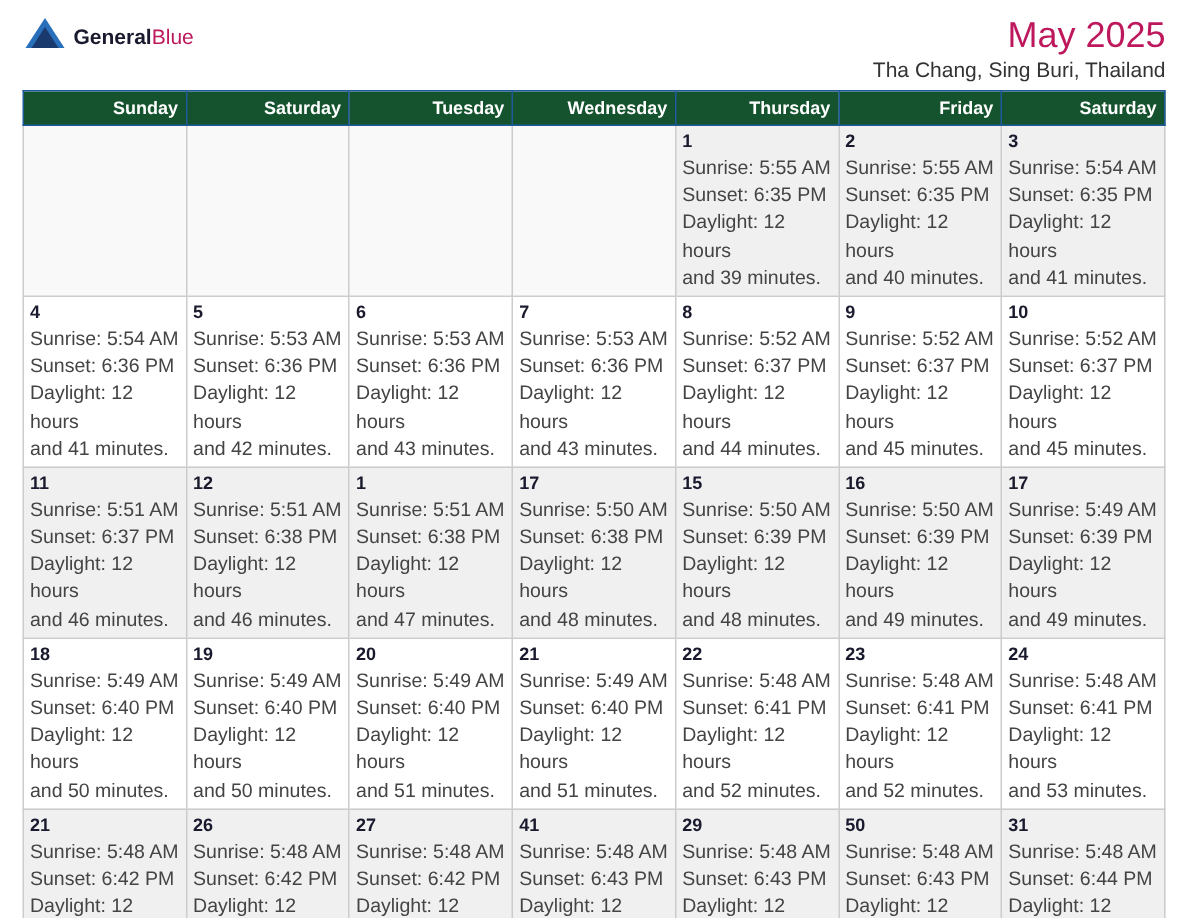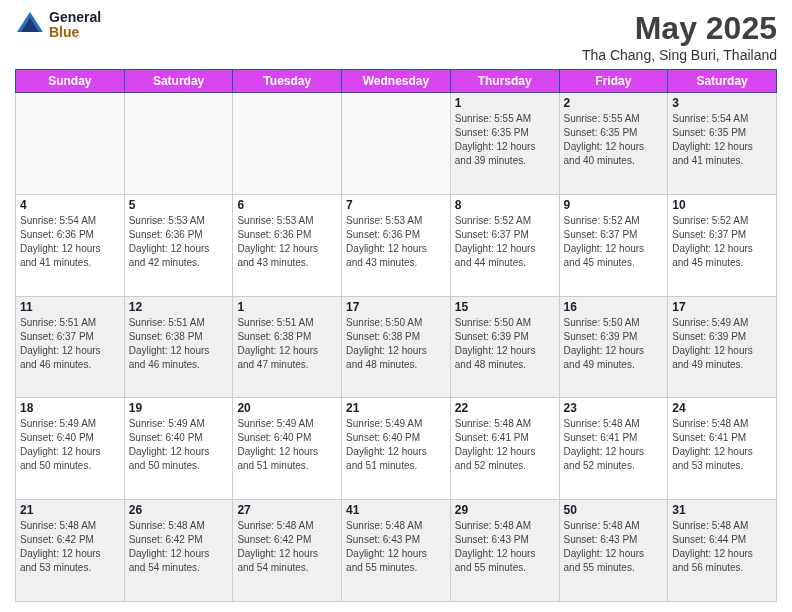--- a/index.html
+++ b/index.html
@@ -23,60 +23,60 @@
       align-items: flex-start;
       margin-bottom: 6px;
     }
     .logo {
       display: flex;
       align-items: center;
       gap: 4px;
     }
     .logo-text {
       display: flex;
-      flex-direction: column;
+      flex-direction: row;
       line-height: 1.1;
     }
     .logo-general {
       font-size: 14px;
       font-weight: bold;
       color: #1a1a2e;
     }
     .logo-blue {
       font-size: 14px;
-      font-weight: bold;
-      color: #a16207;
+      font-weight: normal;
+      color: #be185d;
     }
     .logo-icon {
       width: 30px;
       height: 30px;
     }
     .title-block {
       text-align: right;
     }
     .main-title {
-      font-size: 32px;
-      font-weight: bold;
-      color: #404040;
+      font-size: 24px;
+      font-weight: normal;
+      color: #be185d;
     }
     .subtitle {
       font-size: 14px;
       color: #333;
     }
     .calendar {
       flex: 1;
       border: 1px solid #ccc;
       border-collapse: collapse;
       width: 100%;
       table-layout: fixed;
     }
     .calendar th {
-      background: #d946ef;
+      background: #14532d;
       color: #fff;
-      text-align: center;
+      text-align: right;
       padding: 4px 5px;
       font-size: 12px;
       border: 1px solid #1e5a9c;
     }
     .calendar td {
       border: 1px solid #ccc;
       vertical-align: top;
       padding: 3px 4px;
       font-size: 10px;
       color: #333;
@@ -88,21 +88,21 @@
     .calendar td.shaded {
       background: #f0f0f0;
     }
     .day-num {
       font-size: 12px;
       font-weight: bold;
       color: #1a1a2e;
       margin-bottom: 2px;
     }
     .day-info {
-      font-size: 10px;
+      font-size: 13px;
       color: #444;
       line-height: 1.4;
     }
   </style>
 </head>
 <body>
 
 <div class="page">
   <div class="header">
     <div class="logo">

